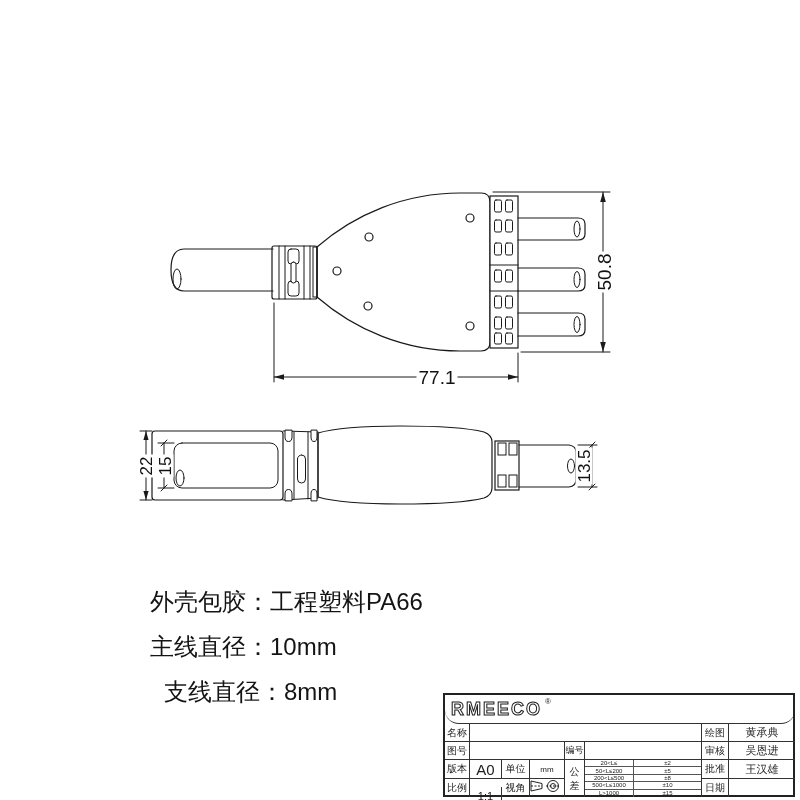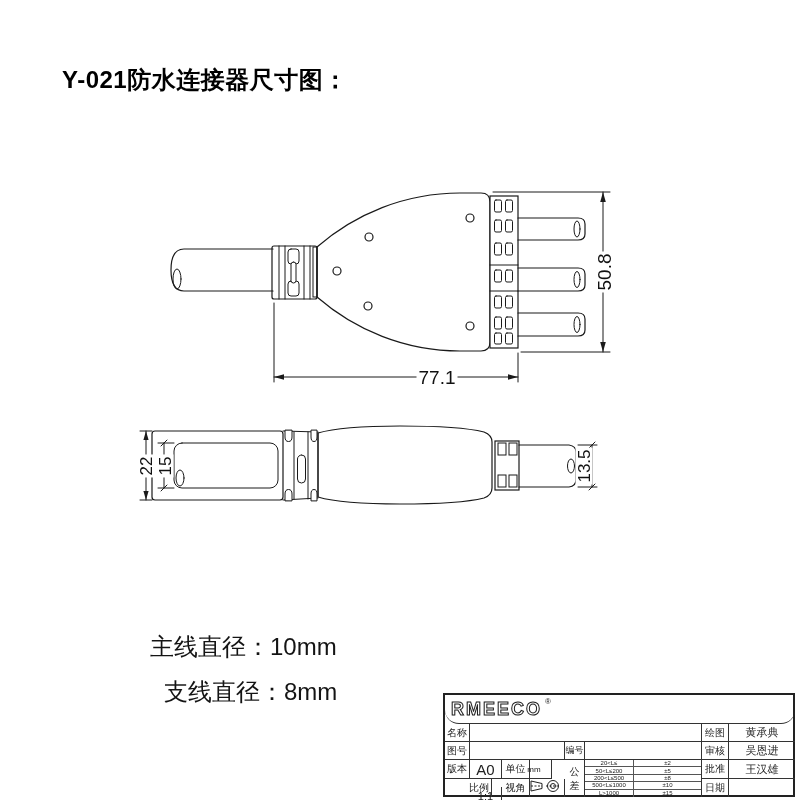--- a/index.html
+++ b/index.html
@@ -33,21 +33,20 @@
   #tol-grid>div{border-right:1px solid #555;border-bottom:1px solid #555;display:flex;align-items:center;justify-content:center;overflow:hidden;}
   #tol-grid>div:nth-child(2n){border-right:none;}
   #tol-grid>div:nth-last-child(-n+2){border-bottom:none;}
   #tol-label{font-size:10px;line-height:1.4;text-align:center;padding:0 4px;white-space:normal;}
 </style>
 </head>
 <body>
 
 <div id="page">
 
-  <div id="title" class="abs">Y-021防水连接器尺寸图：</div>
 
   <svg width="800" height="800" viewBox="0 0 800 800" fill="none" stroke="#1a1a1a" stroke-width="1.2" stroke-linecap="round">
 
     <g>
 
       <path d="M273,249 L184,249 Q171,249 171,270 Q171,291 184,291 L273,291"></path>
       <ellipse cx="177" cy="279" rx="4" ry="10" stroke-width="1"></ellipse>
 
       <g stroke-width="1">
         <rect x="272" y="246" width="45" height="53" rx="2" stroke-width="1.2"></rect>
@@ -175,20 +174,21 @@
       </g>
     </g>
   </svg>
 
   <span class="dim" style="left:399px;top:377px;margin-left:38px;">77.1</span>
   <span class="dim rot" style="left:604px;top:272px;">50.8</span>
   <span class="dim rot" style="left:146px;top:466px;font-size:17px;">22</span>
   <span class="dim rot" style="left:165px;top:466px;font-size:17px;">15</span>
   <span class="dim rot" style="left:584px;top:466px;font-size:17px;">13.5</span>
 
+  <div class="spec" style="top:586px;">外壳包胶：工程塑料PA66</div>
   <div class="spec" style="top:631px;">主线直径：10mm</div>
   <div class="spec" style="top:676px;margin-left:14px;">支线直径：8mm</div>
 
   <div id="tblock" class="abs">
 
     <div class="cell" id="logo-row" style="border-right:none;">
       <span class="outline-txt" id="rmeeco">RMEECO</span>
       <span id="reg">®</span>
     </div>
 
@@ -200,25 +200,25 @@
     <div class="cell lbl" style="left:0;top:47px;width:25px;height:18px;">图号</div>
     <div class="cell" style="left:25px;top:47px;width:95px;height:18px;"></div>
     <div class="cell lbl" style="left:120px;top:47px;width:20px;height:18px;font-size:9px;">编号</div>
     <div class="cell" style="left:140px;top:47px;width:117px;height:18px;"></div>
     <div class="cell lbl" style="left:257px;top:47px;width:27px;height:18px;">审核</div>
     <div class="cell val last" style="left:284px;top:47px;width:66px;height:18px;">吴恩进</div>
 
     <div class="cell lbl" style="left:0;top:65px;width:25px;height:19px;">版本</div>
     <div class="cell val" style="left:25px;top:65px;width:32px;height:19px;font-size:15px;">A0</div>
     <div class="cell lbl" style="left:57px;top:65px;width:28px;height:19px;">单位</div>
-    <div class="cell" style="left:72px;top:65px;width:35px;height:19px;font-size:8px;">mm</div>
+    <div class="cell" style="left:85px;top:65px;width:35px;height:19px;font-size:8px;">mm</div>
     <div class="cell lbl" style="left:257px;top:65px;width:27px;height:19px;">批准</div>
     <div class="cell val last" style="left:284px;top:65px;width:66px;height:19px;">王汉雄</div>
 
-    <div class="cell lbl bottom" style="left:0;top:84px;width:25px;height:18px;margin-left:22px;">比例</div>
+    <div class="cell lbl bottom" style="left:0;top:84px;width:25px;height:18px;">比例</div>
     <div class="cell val bottom" style="left:25px;top:92px;width:32px;height:18px;font-size:11px;text-align:right;">1:1</div>
     <div class="cell lbl bottom" style="left:57px;top:84px;width:28px;height:18px;">视角</div>
     <div class="cell bottom" style="left:85px;top:84px;width:35px;height:18px;">
       <svg width="32" height="14" viewBox="0 0 32 14" fill="none" stroke="#222" stroke-width="1">
         <path d="M1,2 L1,12 L12,9.5 L12,4.5 Z"></path>
         <line x1="1" y1="7" x2="12" y2="7" stroke-dasharray="2 1.5"></line>
         <circle cx="23" cy="7" r="5.5"></circle>
         <circle cx="23" cy="7" r="2.5"></circle>
         <line x1="16" y1="7" x2="30" y2="7" stroke-dasharray="2 1.5"></line>
       </svg>

